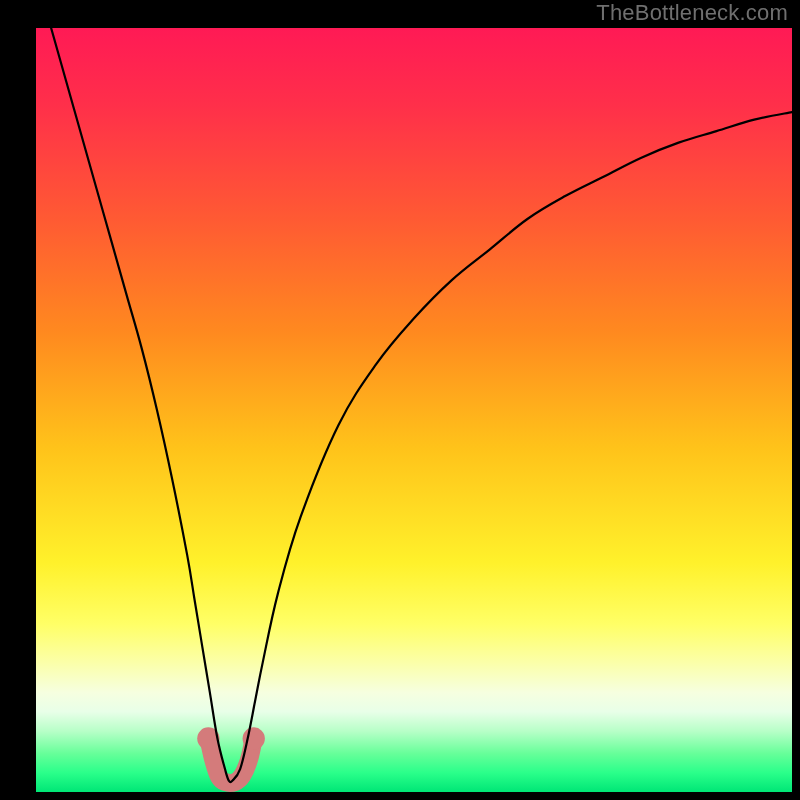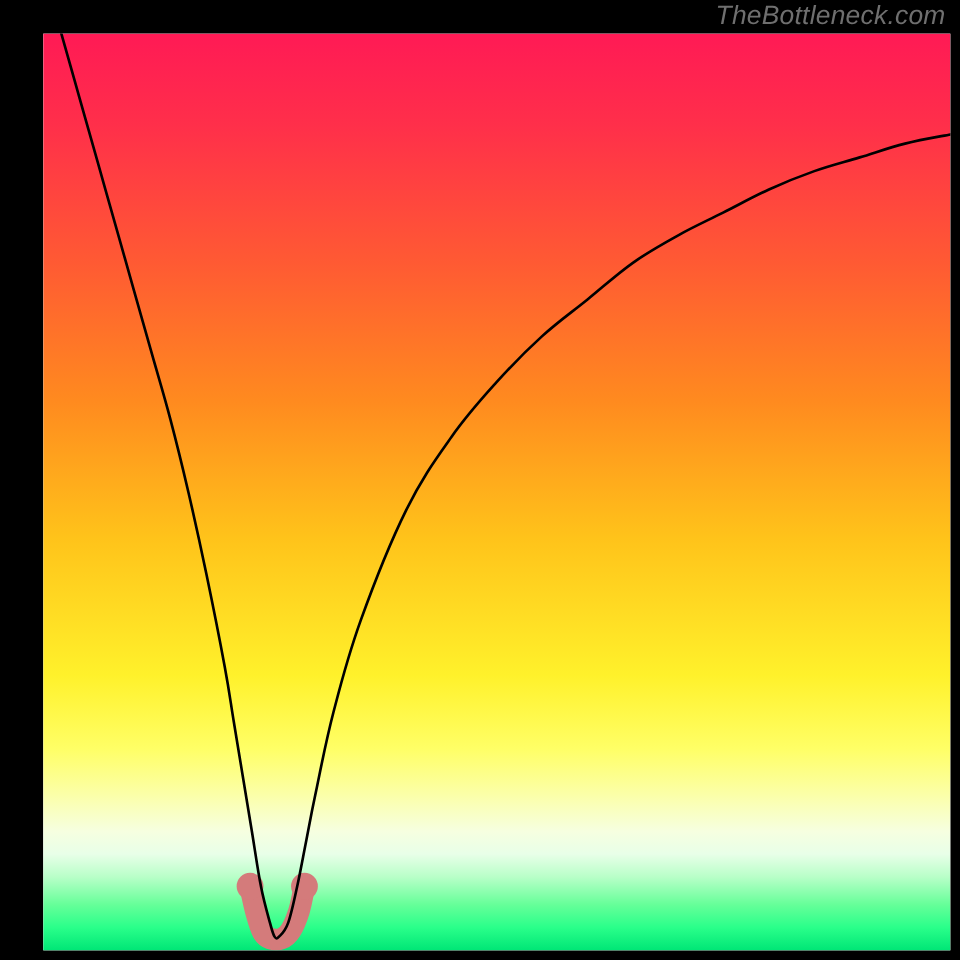--- a/index.html
+++ b/index.html
@@ -9,21 +9,20 @@
     height: 800px;
     overflow: hidden;
     background: #000;
     font-family: Arial, Helvetica, sans-serif;
   }
   .frame {
     position: absolute;
     left: 0; top: 0;
     width: 800px; height: 800px;
     background: #000;
-    font-style: italic;
   }
   .plot {
     position: absolute;
     background: #fff;
   }
   .watermark {
     position: absolute;
     top: 0;
     right: 12px;
     color: #6f6f6f;

